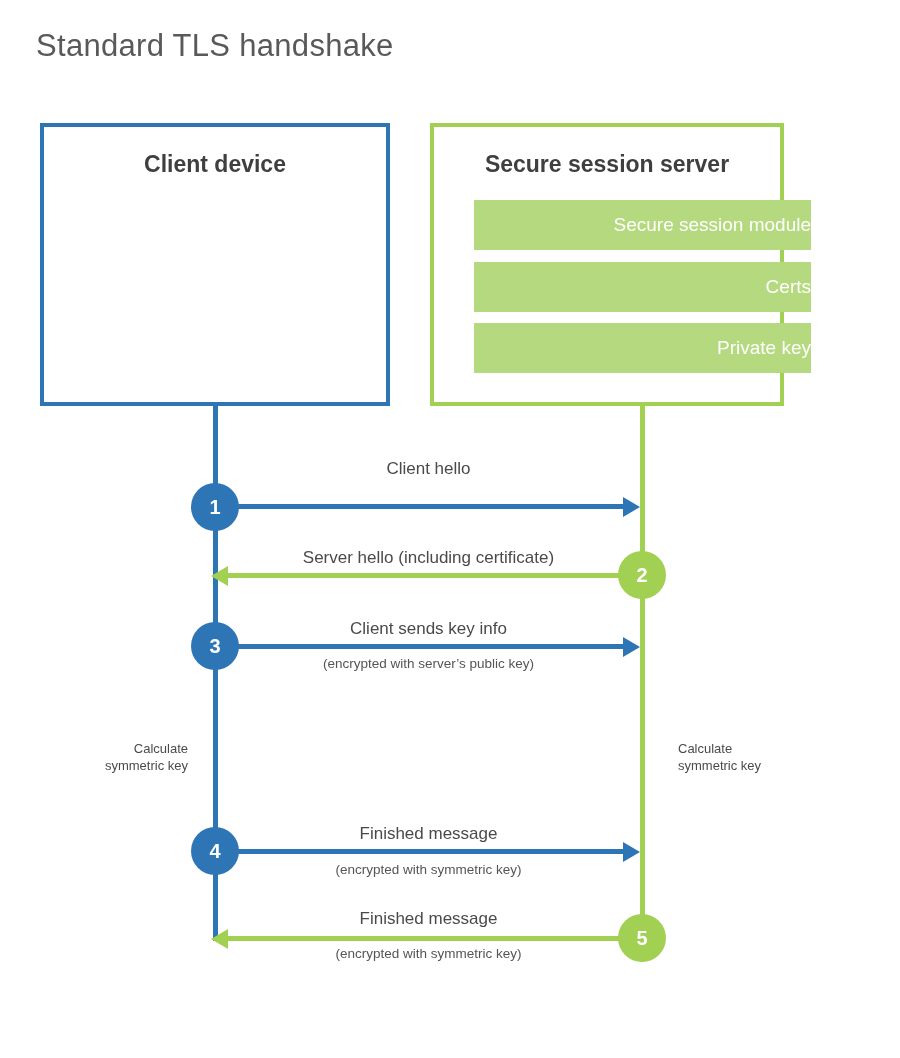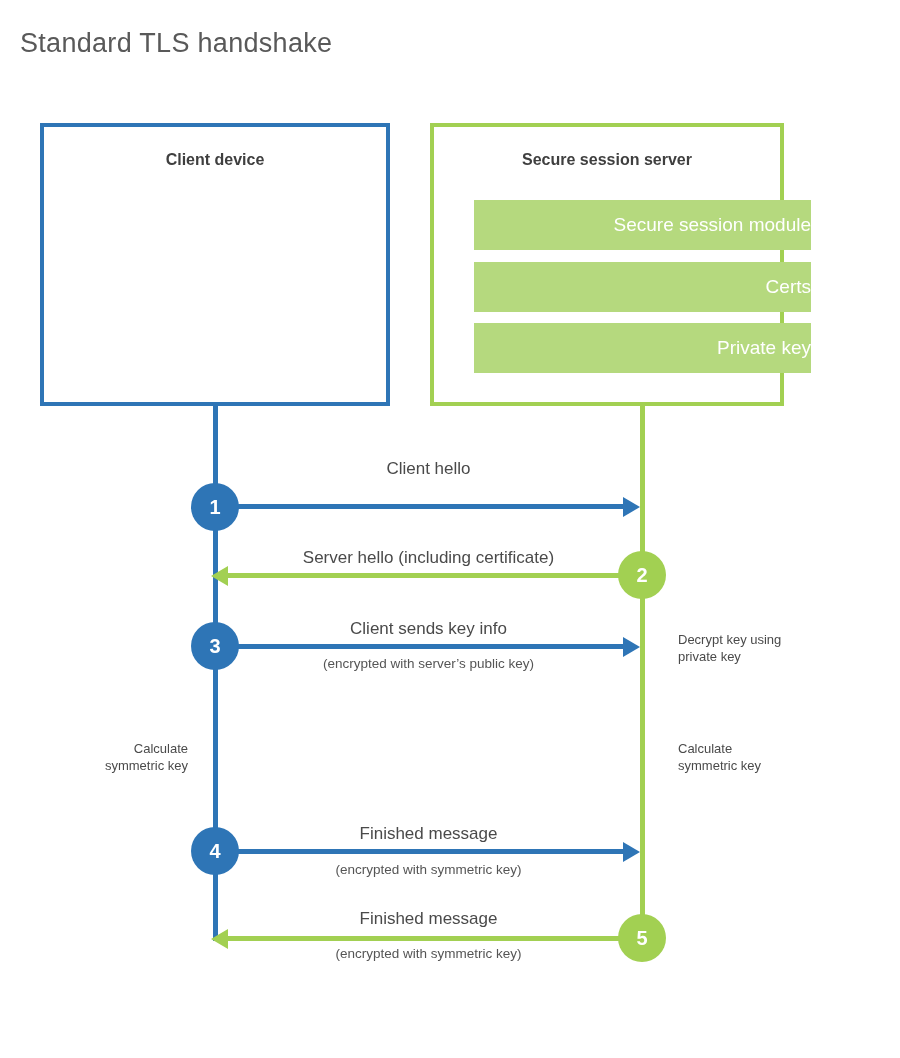--- a/index.html
+++ b/index.html
@@ -8,26 +8,26 @@
     --green:#a2d052;
     --green-fill:#b5d97e;
     --dark:#3f3f3f;
     --gray:#4a4a4a;
     --titlegray:#595959;
   }
   *{box-sizing:border-box;}
   body{margin:0;background:#fff;font-family:"Liberation Sans","DejaVu Sans",sans-serif;}
   .canvas{position:relative;width:900px;height:1058px;background:#fff;overflow:hidden;}
 
-  .diagram-title{position:absolute;left:20px;top:28px;font-size:27px;font-weight:300;color:var(--titlegray);letter-spacing:0.3px;}
+  .diagram-title{position:absolute;left:36px;top:28px;font-size:31px;font-weight:300;color:var(--titlegray);letter-spacing:0.3px;}
 
   .entity{position:absolute;top:123px;background:#fff;}
   .client-box{left:40px;width:350px;height:283px;border:4px solid var(--blue);}
   .server-box{left:430px;width:354px;height:283px;border:4px solid var(--green);}
-  .entity-title{margin-top:24px;text-align:center;font-size:16px;font-weight:bold;color:var(--dark);}
+  .entity-title{margin-top:24px;text-align:center;font-size:23px;font-weight:bold;color:var(--dark);}
 
   .app-box{position:absolute;left:34px;top:72px;width:277px;height:172px;background:var(--blue-fill);color:#fff;display:flex;align-items:center;justify-content:center;text-align:center;font-size:20px;}
   .app-box span{display:inline-block;width:160px;line-height:1.5;}
 
   .module-bar{position:absolute;left:40px;width:337px;height:50px;background:var(--green-fill);color:#fff;display:flex;align-items:center;justify-content:flex-end;font-size:19px;}
   .bar-1{top:73px;}
   .bar-2{top:135px;padding-left:37px;}
   .bar-3{top:196px;padding-left:37px;}
 
   .lifeline{position:absolute;width:5px;top:406px;}
@@ -88,21 +88,20 @@
   <div class="msg-label" style="top:548px;">Server hello (including certificate)</div>
   <div class="arrow-line line-green" style="left:226px;top:573px;width:399px;"></div>
   <div class="head head-left-green" style="left:211px;top:566px;"></div>
   <div class="step-circle circ-green" style="left:618px;top:551px;">2</div>
 
   <div class="msg-label" style="top:619px;">Client sends key info</div>
   <div class="msg-sub" style="top:656px;">(encrypted with server’s public key)</div>
   <div class="arrow-line line-blue" style="left:217px;top:644px;width:408px;"></div>
   <div class="head head-right-blue" style="left:623px;top:637px;"></div>
   <div class="step-circle circ-blue" style="left:191px;top:622px;">3</div>
-  <div class="side-note decrypt-note">Decrypt key using private key</div>
 
   <div class="side-note calc-left">Calculate symmetric key</div>
   <div class="side-note calc-right">Calculate symmetric key</div>
 
   <div class="msg-label" style="top:824px;">Finished message</div>
   <div class="msg-sub" style="top:862px;">(encrypted with symmetric key)</div>
   <div class="arrow-line line-blue" style="left:217px;top:849px;width:408px;"></div>
   <div class="head head-right-blue" style="left:623px;top:842px;"></div>
   <div class="step-circle circ-blue" style="left:191px;top:827px;">4</div>
 

